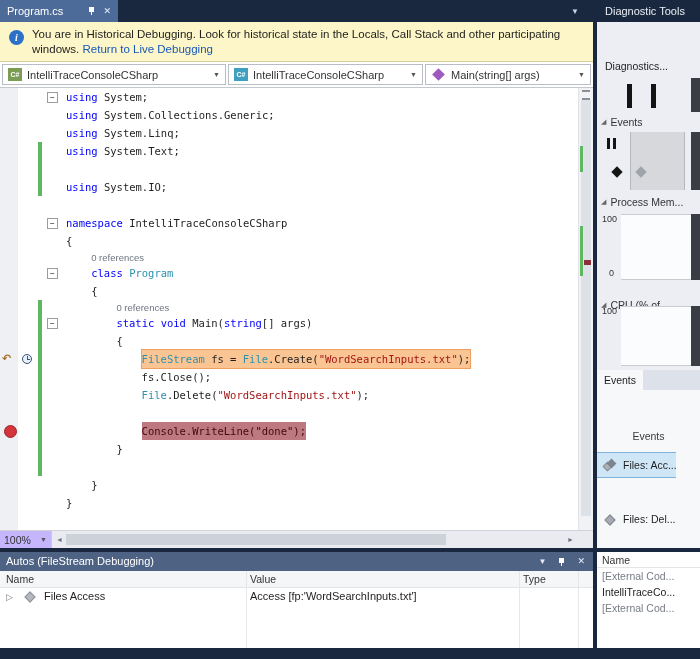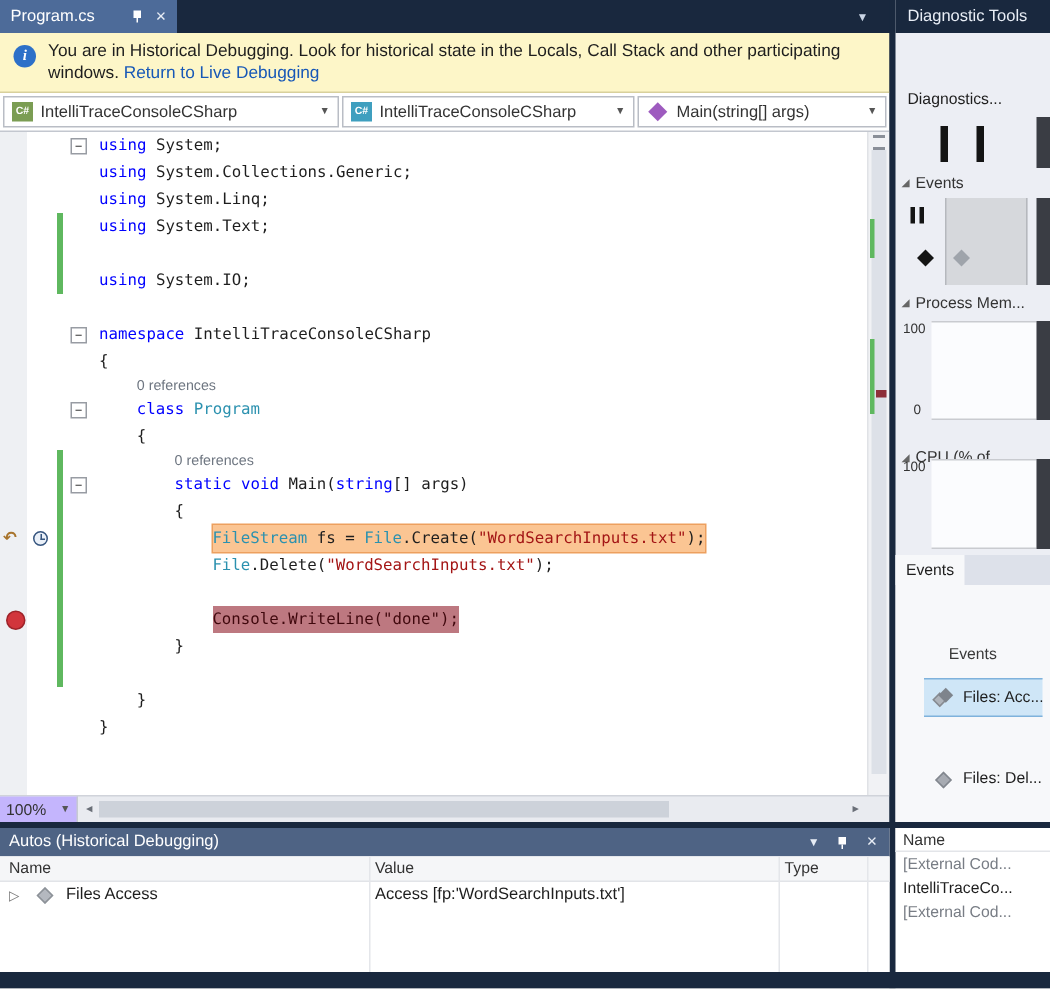--- a/index.html
+++ b/index.html
@@ -122,21 +122,21 @@
   .plot{position:absolute;left:24px;top:2px;width:70px;height:66px;background:#fbfcfe;border-top:1px solid #c9cbd0;border-bottom:1px solid #c9cbd0;box-sizing:border-box;}
   #sec-cpu{top:299px;justify-content:center;}
   .cpu-chart{position:absolute;left:0;top:304px;width:103px;height:64px;}
   .cpu-chart .plot{height:60px;}
   .cpu-chart .tdark{top:2px;height:60px;}
   .mem-chart .tdark{top:2px;height:66px;}
   .tabstrip{position:absolute;left:0;top:370px;width:103px;height:20px;background:#dde1ea;}
   .tab-active{position:absolute;left:0;top:0;width:46px;height:20px;background:#f7f8fa;font-size:10.5px;color:#1e1e1e;text-align:center;line-height:20px;}
   .ev-content{position:absolute;left:0;top:390px;width:103px;height:158px;background:#f7f8fa;}
   .ev-header{position:absolute;left:0;top:40px;width:103px;text-align:center;font-size:10.5px;color:#3a3a3a;}
-  #events-list{position:absolute;left:0;top:62px;width:79px;margin-left:19px;}
+  #events-list{position:absolute;left:0;top:62px;width:79px;}
   .ev-row{height:26px;display:flex;align-items:center;gap:6px;padding-left:7px;box-sizing:border-box;font-size:10.5px;color:#1e1e1e;white-space:nowrap;overflow:hidden;}
   .ev-row.sel{background:#cfe6f7;border-top:1px solid #7fb2dc;border-bottom:1px solid #7fb2dc;}
   .ev-row + .ev-row{margin-top:28px;}
   .icon-stack{position:relative;width:13px;height:13px;flex:0 0 auto;}
   .icon-stack .d1{position:absolute;left:0;top:4px;width:7px;height:7px;background:#aeb3ba;border:1px solid #868b92;transform:rotate(45deg);box-sizing:border-box;}
   .icon-stack .d2{position:absolute;left:4px;top:1px;width:7px;height:7px;background:#7e848c;transform:rotate(45deg);}
   .icon-diamond{position:relative;width:13px;height:13px;flex:0 0 auto;}
   .icon-diamond .d1{position:absolute;left:2px;top:3px;width:8px;height:8px;background:#a7abb2;border:1px solid #82878e;transform:rotate(45deg);box-sizing:border-box;}
 
   
@@ -198,20 +198,21 @@
         <div class="cl"><span class="ct" style="margin-left: 0px;"></span></div>
         <div class="cl"><span class="fold">−</span><span class="ct" style="margin-left: 0px;"><span class="c-k">namespace</span><span class="c-p"> IntelliTraceConsoleCSharp</span></span></div>
         <div class="cl"><span class="ct" style="margin-left: 0px;"><span class="c-p">{</span></span></div>
         <div class="cl lens-row"><span class="ct lens" style="margin-left: 25.2px;">0 references</span></div>
         <div class="cl"><span class="fold">−</span><span class="ct" style="margin-left: 25.2px;"><span class="c-k">class</span><span class="c-p"> </span><span class="c-t">Program</span></span></div>
         <div class="cl"><span class="ct" style="margin-left: 25.2px;"><span class="c-p">{</span></span></div>
         <div class="cl lens-row"><i class="chg"></i><span class="ct lens" style="margin-left: 50.4px;">0 references</span></div>
         <div class="cl"><i class="chg"></i><span class="fold">−</span><span class="ct" style="margin-left: 50.4px;"><span class="c-k">static</span><span class="c-p"> </span><span class="c-k">void</span><span class="c-p"> Main(</span><span class="c-k">string</span><span class="c-p">[] args)</span></span></div>
         <div class="cl"><i class="chg"></i><span class="ct" style="margin-left: 50.4px;"><span class="c-p">{</span></span></div>
         <div class="cl"><i class="chg"></i><span class="hist">↶</span><span class="clk"></span><span class="ct hl-orange" style="margin-left: 75.6px;"><span class="c-t">FileStream</span><span class="c-p"> fs = </span><span class="c-t">File</span><span class="c-p">.Create(</span><span class="c-s">"WordSearchInputs.txt"</span><span class="c-p">);</span></span></div>
+        <div class="cl"><i class="chg"></i><span class="ct" style="margin-left: 75.6px;"><span class="c-p">fs.Close();</span></span></div>
         <div class="cl"><i class="chg"></i><span class="ct" style="margin-left: 75.6px;"><span class="c-t">File</span><span class="c-p">.Delete(</span><span class="c-s">"WordSearchInputs.txt"</span><span class="c-p">);</span></span></div>
         <div class="cl"><i class="chg"></i><span class="ct" style="margin-left: 75.6px;"></span></div>
         <div class="cl"><i class="chg"></i><i class="bp"></i><span class="ct hl-red" style="margin-left: 75.6px;"><span class="c-t">Console</span><span class="c-p">.WriteLine(</span><span class="c-s">"done"</span><span class="c-p">);</span></span></div>
         <div class="cl"><i class="chg"></i><span class="ct" style="margin-left: 50.4px;"><span class="c-p">}</span></span></div>
         <div class="cl"><i class="chg"></i><span class="ct" style="margin-left: 0px;"></span></div>
         <div class="cl"><span class="ct" style="margin-left: 25.2px;"><span class="c-p">}</span></span></div>
         <div class="cl"><span class="ct" style="margin-left: 0px;"><span class="c-p">}</span></span></div>
       </div>
     <div class="vscroll">
       <span class="split-handle"></span>
@@ -298,21 +299,21 @@
               <i class="d1"></i>
             </span>
             <span class="ev-label">Files: Del...</span>
           </div>
         </div>
     </div>
   </div>
 
   <div class="autos">
     <div class="autos-header">
-      <span>Autos (Historical Debugging)</span>
+      <span>Autos (FileStream Debugging)</span>
       <span class="autos-hicons">
         <span class="chev">▼</span>
         <span class="pin"></span>
         <span class="x-icon">✕</span>
       </span>
     </div>
     <div class="autos-grid">
       <div class="autos-cols">
         <span class="col-name">Name</span>
         <span class="col-value">Value</span>

